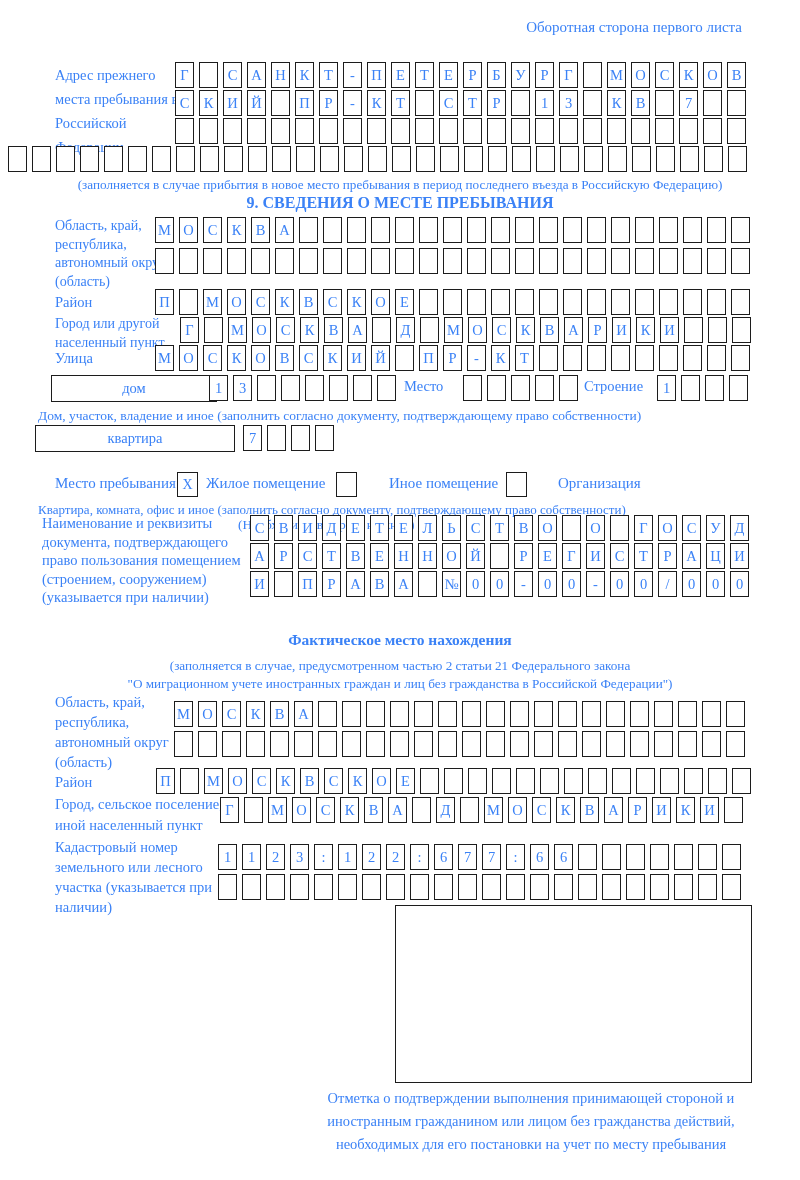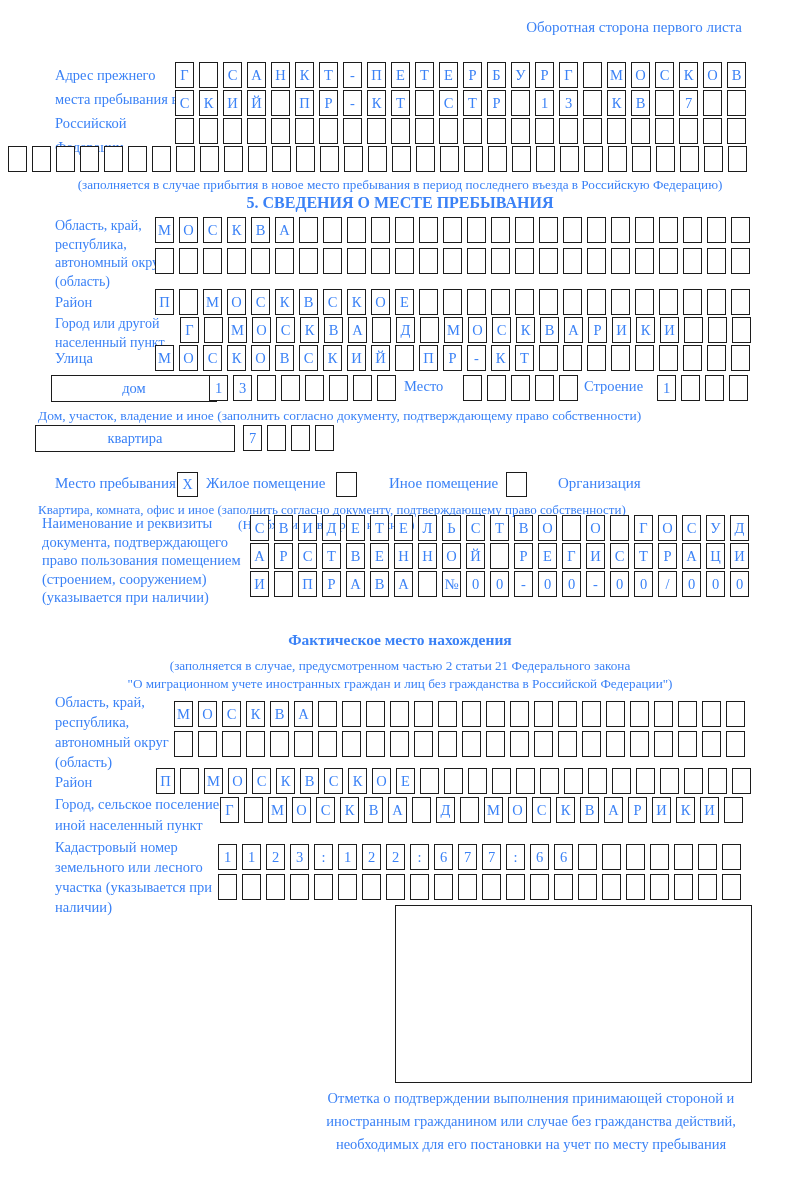--- a/index.html
+++ b/index.html
@@ -133,21 +133,21 @@
       <div class="cell"></div>
       <div class="cell"></div>
       <div class="cell"></div>
       <div class="cell"></div>
       <div class="cell"></div>
       <div class="cell"></div>
       <div class="cell"></div>
     </div>
   <div class="abs note center" style="top:176px;">(заполняется в случае прибытия в новое место пребывания в период последнего въезда в Российскую Федерацию)</div>
 
-  <div class="abs title center" style="top:194px;">5. СВЕДЕНИЯ О МЕСТЕ ПРЕБЫВАНИЯ</div>
+  <div class="abs title center" style="top:194px;">9. СВЕДЕНИЯ О МЕСТЕ ПРЕБЫВАНИЯ</div>
 
   <div class="abs label" style="top:217px;left:55px;width:112px;line-height:18.5px;font-size:14px;">Область, край, республика, автономный округ (область)</div>
   <div class="abs cellrow" style="top:217px;left:155px;">
       <div class="cell">М</div>
       <div class="cell">О</div>
       <div class="cell">С</div>
       <div class="cell">К</div>
       <div class="cell">В</div>
       <div class="cell">А</div>
       <div class="cell"></div>
@@ -558,15 +558,15 @@
       <div class="cell"></div>
       <div class="cell"></div>
       <div class="cell"></div>
       <div class="cell"></div>
       <div class="cell"></div>
       <div class="cell"></div>
       <div class="cell"></div>
     </div>
 
   <div class="abs stampbox" style="top:905px;left:395px;width:357px;height:178px;"></div>
-  <div class="abs" style="top:1087px;left:295px;width:472px;text-align:center;font-size:14.5px;line-height:23px;">Отметка о подтверждении выполнения принимающей стороной и иностранным гражданином или случае без гражданства действий, необходимых для его постановки на учет по месту пребывания</div>
+  <div class="abs" style="top:1087px;left:295px;width:472px;text-align:center;font-size:14.5px;line-height:23px;">Отметка о подтверждении выполнения принимающей стороной и иностранным гражданином или лицом без гражданства действий, необходимых для его постановки на учет по месту пребывания</div>
 
 </div>
 
 </body></html>

